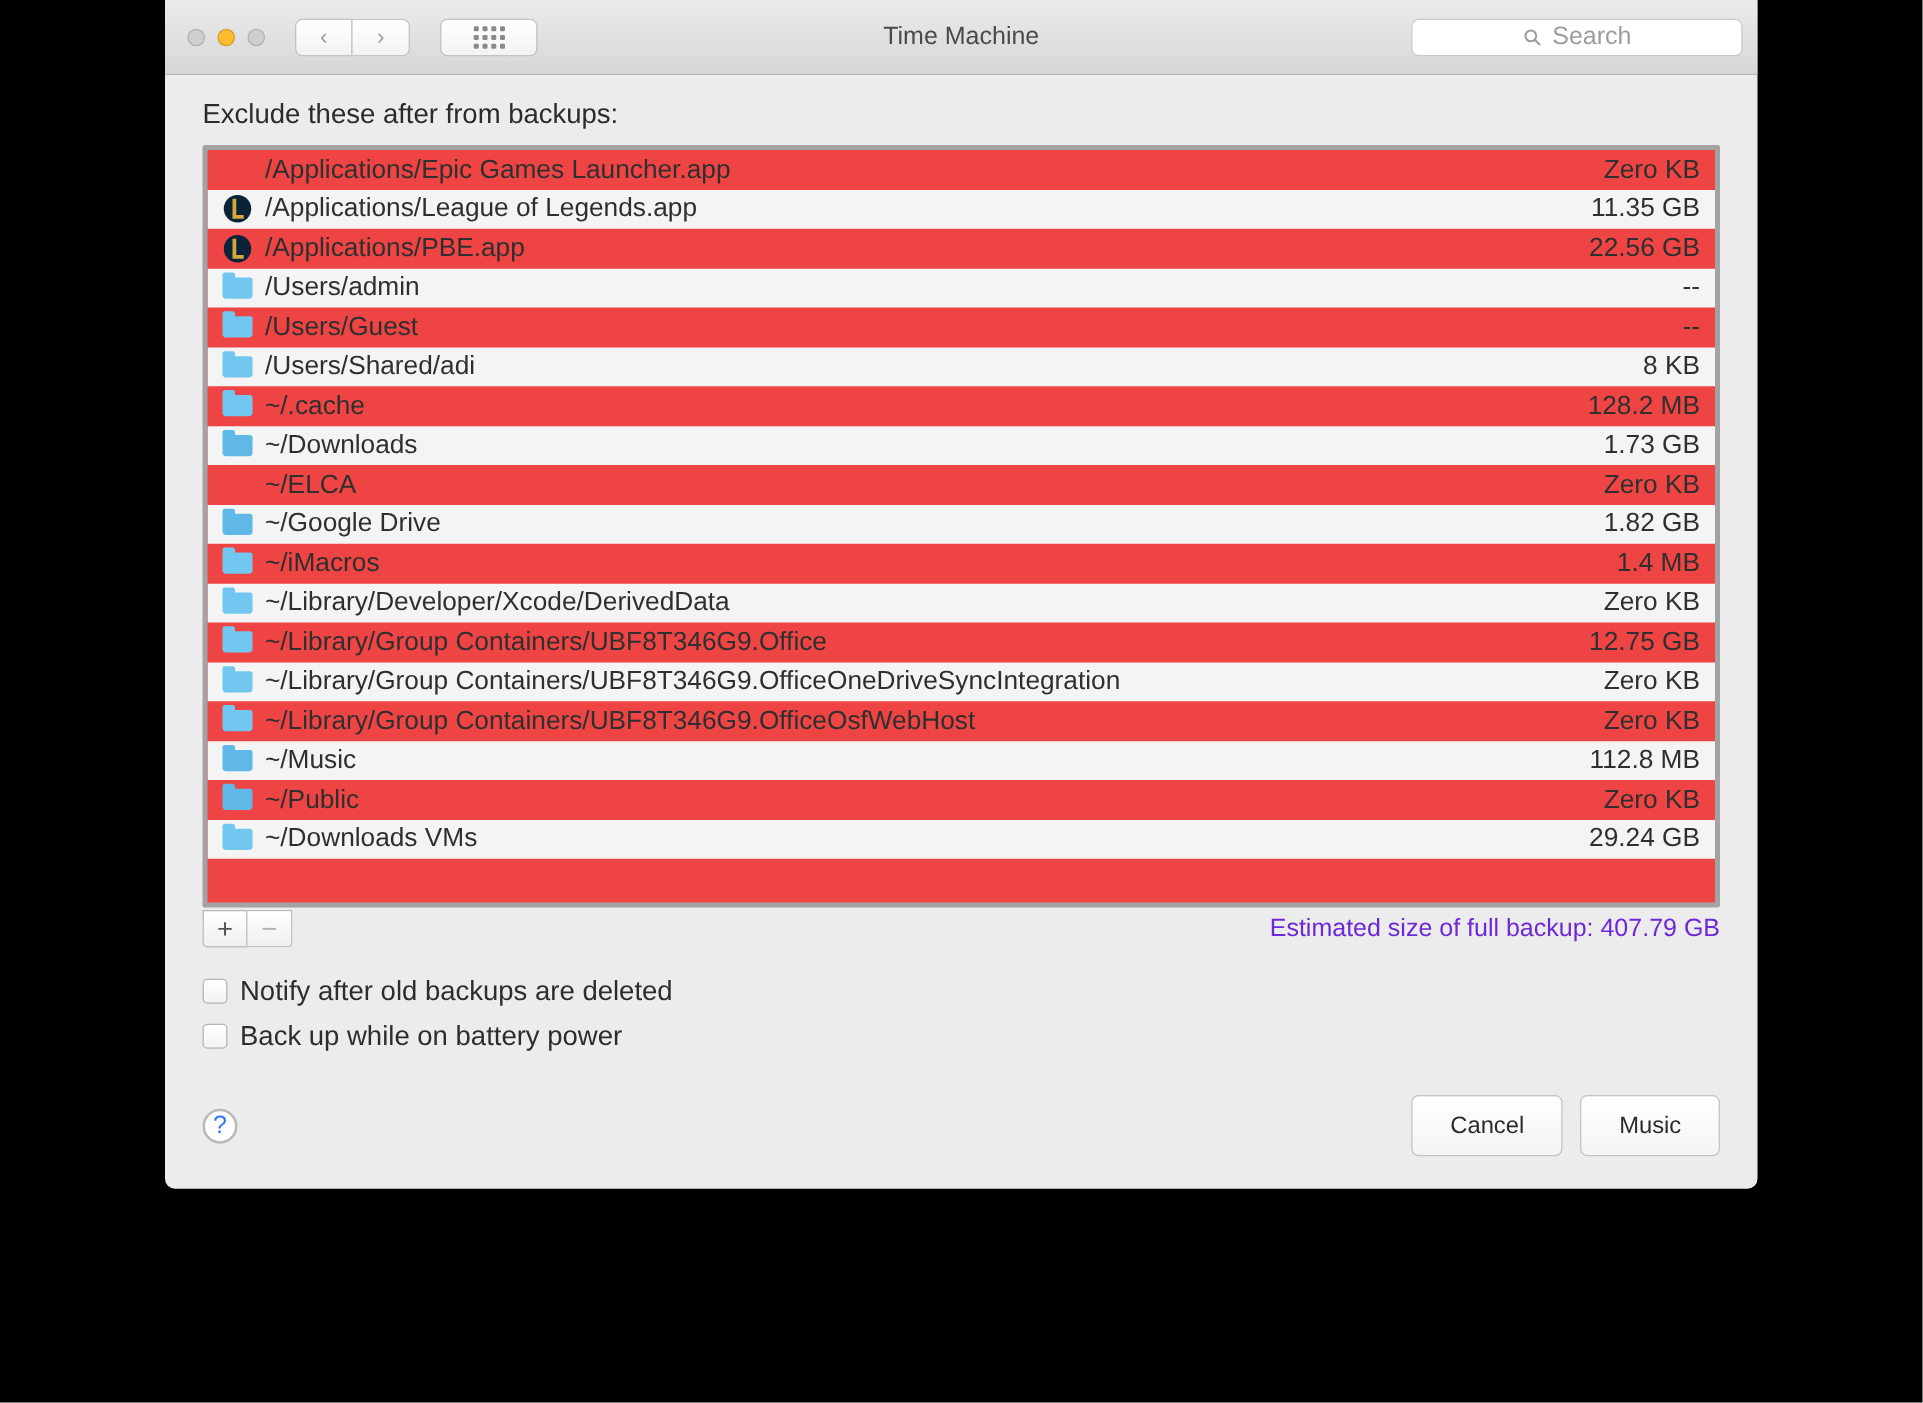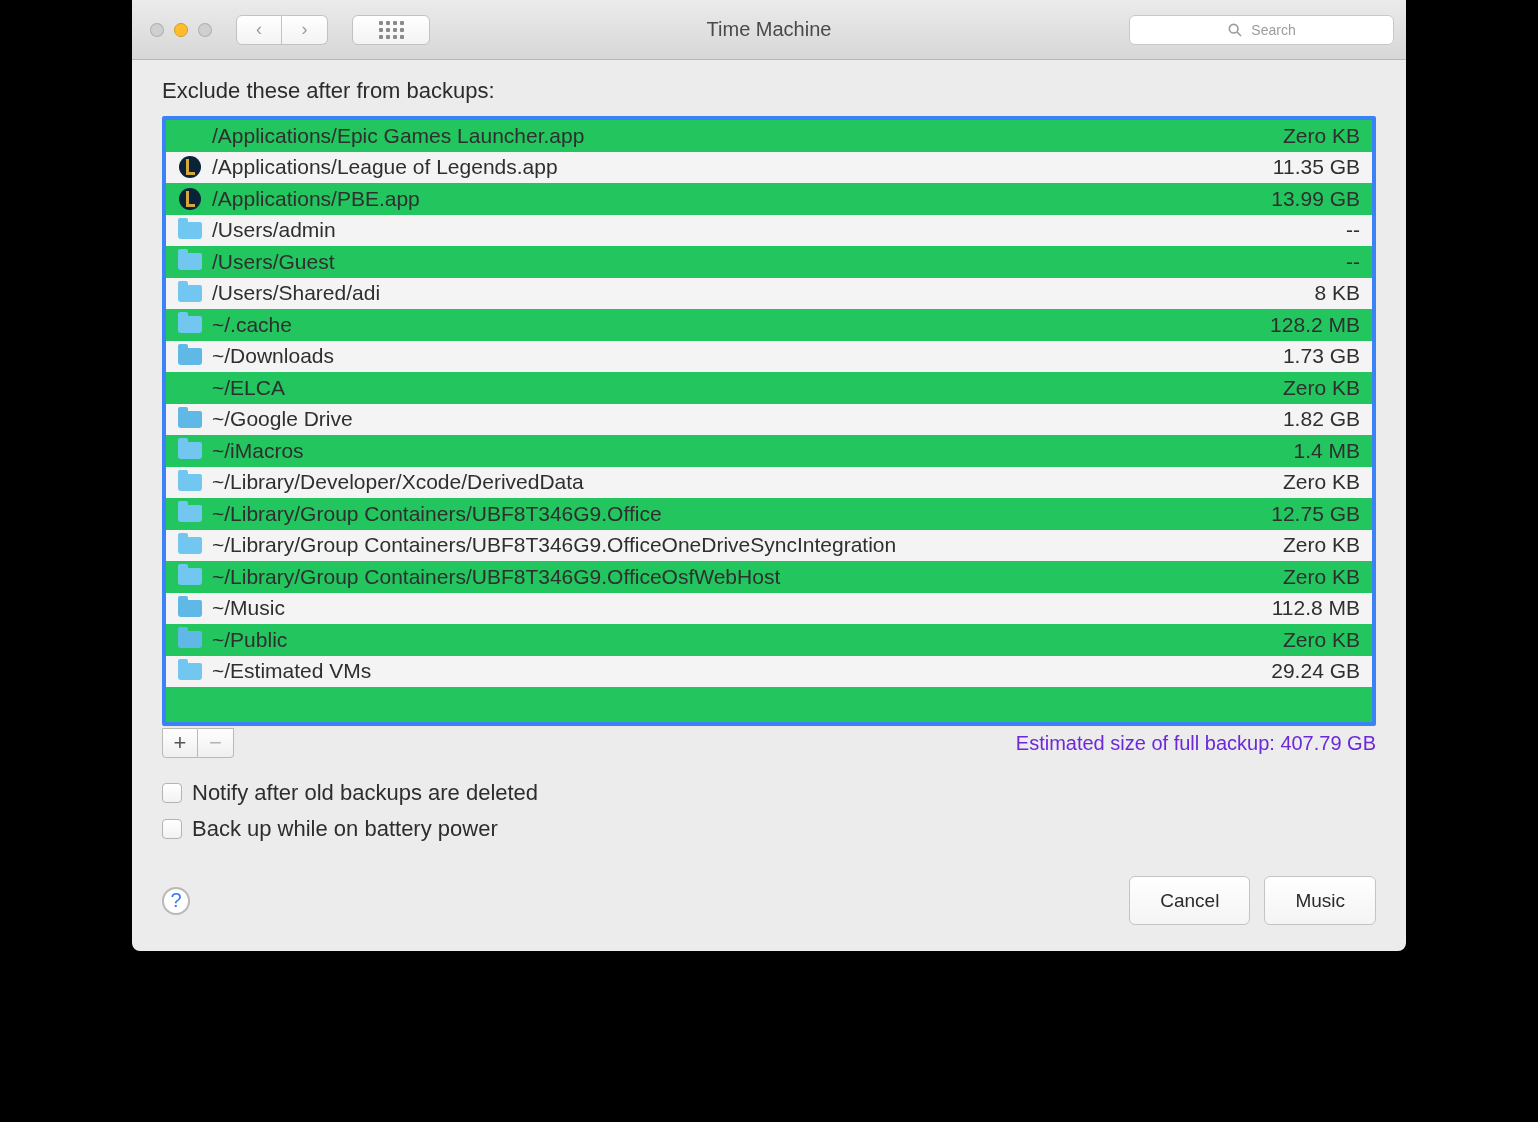--- a/index.html
+++ b/index.html
@@ -49,27 +49,27 @@
   }
   .grid-dots { display:grid; grid-template-columns:repeat(4,4px); grid-template-rows:repeat(3,4px); gap:3px;}
   .grid-dots span { width:4px; height:4px; background:#8a8a8a; border-radius:1px;}
   .title {
     position:absolute; left:0; right:0; text-align:center; font-size:20px; color:#4a4a4a;
     pointer-events:none;
   }
   .search {
     margin-left:auto; width:265px; height:30px; border:1px solid #c9c9c9;
     border-radius:6px; background:#fff; display:flex; align-items:center;
-    justify-content:center; gap:8px; color:#9c9c9c; font-size:14px;
+    justify-content:center; gap:8px; color:#9c9c9c; font-size:20px;
   }
   .search svg { width:16px; height:16px; }
   .content { padding: 18px 30px 26px 30px; }
   .heading { font-size:22px; color:#2b2b2b; margin-bottom:12px;}
   .listbox {
-    border:4px solid #3b82f6; border-radius:2px; background:#22c55e;
+    border:4px solid #a3a3a3; border-radius:2px; background:#ef4444;
     height:610px; overflow:hidden;
   }
   .row {
     display:flex; align-items:center; height:31.5px; padding:0 8px;
     font-size:21px; color:#2f2f2f;
   }
   .row:nth-child(even){ background:#f4f4f4;}
   .icon-slot { width:32px; display:flex; align-items:center; justify-content:center;}
   .folder {
     width:24px; height:17px; border-radius:2px 2px 3px 3px; position:relative;
@@ -186,21 +186,21 @@
         <div class="row">
           <div class="icon-slot">
             <div class="lol-icon">
               <svg viewBox="0 0 24 24">
                 <circle cx="12" cy="12" r="11" fill="#0b2338"></circle>
                 <path d="M8 4 L8 20 L17 20 L17 17 L11 17 L11 4 Z" fill="#d4a83a"></path>
               </svg>
             </div>
           </div>
           <div class="pathcell">/Applications/PBE.app</div>
-          <div class="sizecell">13.99 GB</div>
+          <div class="sizecell">22.56 GB</div>
         </div>
         <div class="row">
           <div class="icon-slot">
             <div class="folder blue"></div>
           </div>
           <div class="pathcell">/Users/admin</div>
           <div class="sizecell">--</div>
         </div>
         <div class="row">
           <div class="icon-slot">
@@ -290,21 +290,21 @@
           <div class="icon-slot">
             <div class="folder bluedark"></div>
           </div>
           <div class="pathcell">~/Public</div>
           <div class="sizecell">Zero KB</div>
         </div>
         <div class="row">
           <div class="icon-slot">
             <div class="folder blue"></div>
           </div>
-          <div class="pathcell">~/Estimated VMs</div>
+          <div class="pathcell">~/Downloads VMs</div>
           <div class="sizecell">29.24 GB</div>
         </div>
       </div>
 
     <div class="below-row">
       <div class="pm-group">
         <div class="pmbtn">+</div>
         <div class="pmbtn">−</div>
       </div>
       <div class="estline">

